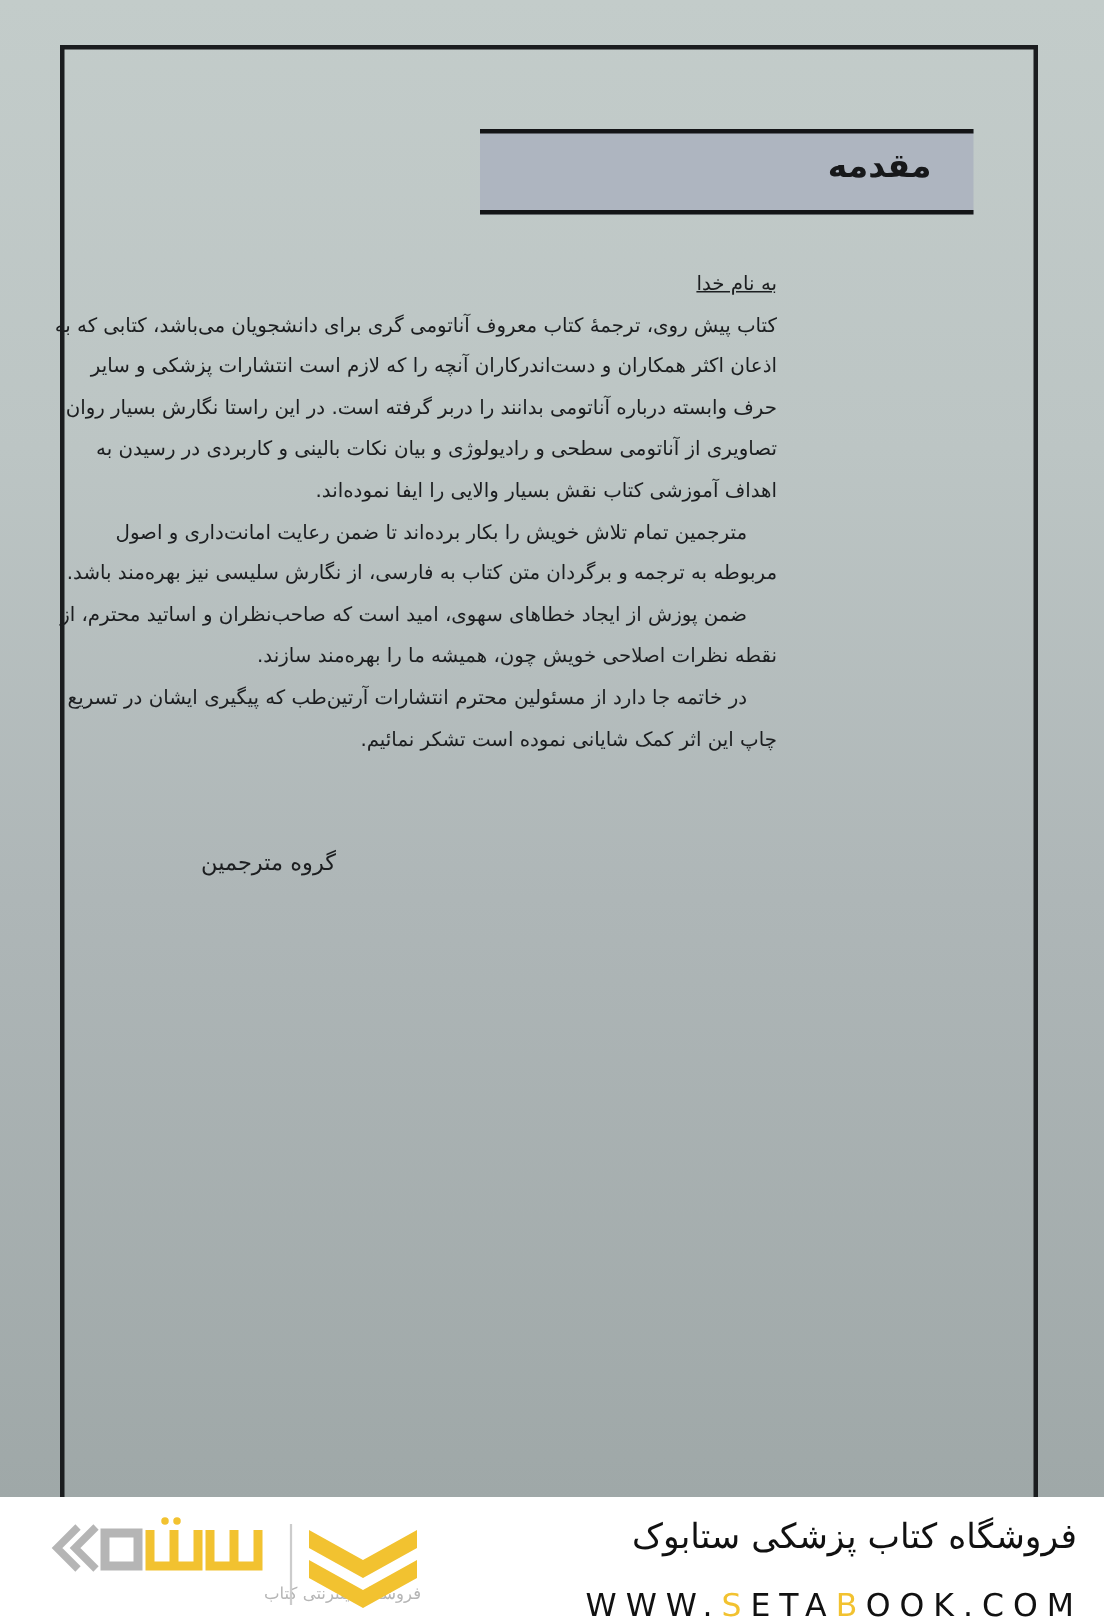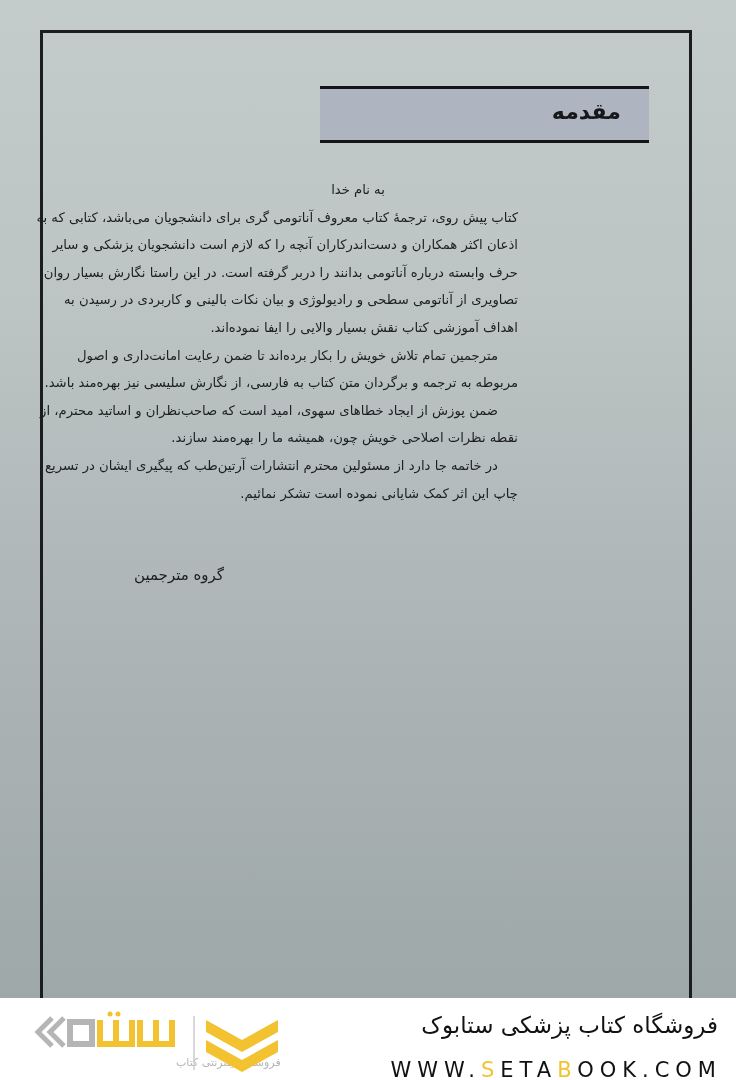--- a/index.html
+++ b/index.html
@@ -60,23 +60,23 @@
       top: 176px;
       direction: rtl;
       text-align: justify;
       font-family: "DejaVu Sans", sans-serif;
       font-size: 13.2px;
       line-height: 27.6px;
       color: #1c1e20;
       width: 390px;
     }
     .bismillah {
-      text-align: center;
       display: block;
       padding-left: 70px;
+      text-decoration: underline;
     }
     .line {
       display: block;
       text-align: justify;
       text-align-last: justify;
       white-space: nowrap;
     }
     .line.last {
       text-align-last: right;
     }
@@ -136,21 +136,21 @@
 <div class="photo">
   <div class="frame"></div>
 
   <div class="title-box">
     <span class="title-text">مقدمه</span>
   </div>
 
   <div class="body-text">
     <span class="bismillah">به نام خدا</span>
     <span class="line">کتاب پیش روی، ترجمهٔ کتاب معروف آناتومی گری برای دانشجویان می‌باشد، کتابی که به</span>
-    <span class="line">اذعان اکثر همکاران و دست‌اندرکاران آنچه را که لازم است دانشجویان پزشکی و سایر</span>
+    <span class="line">اذعان اکثر همکاران و دست‌اندرکاران آنچه را که لازم است انتشارات پزشکی و سایر</span>
     <span class="line">حرف وابسته درباره آناتومی بدانند را دربر گرفته است. در این راستا نگارش بسیار روان،</span>
     <span class="line">تصاویری از آناتومی سطحی و رادیولوژی و بیان نکات بالینی و کاربردی در رسیدن به</span>
     <span class="line last">اهداف آموزشی کتاب نقش بسیار والایی را ایفا نموده‌اند.</span>
     <span class="line indent">مترجمین تمام تلاش خویش را بکار برده‌اند تا ضمن رعایت امانت‌داری و اصول</span>
     <span class="line last">مربوطه به ترجمه و برگردان متن کتاب به فارسی، از نگارش سلیسی نیز بهره‌مند باشد.</span>
     <span class="line indent">ضمن پوزش از ایجاد خطاهای سهوی، امید است که صاحب‌نظران و اساتید محترم، از</span>
     <span class="line last">نقطه نظرات اصلاحی خویش چون، همیشه ما را بهره‌مند سازند.</span>
     <span class="line indent">در خاتمه جا دارد از مسئولین محترم انتشارات آرتین‌طب که پیگیری ایشان در تسریع</span>
     <span class="line last">چاپ این اثر کمک شایانی نموده است تشکر نمائیم.</span>
   </div>

